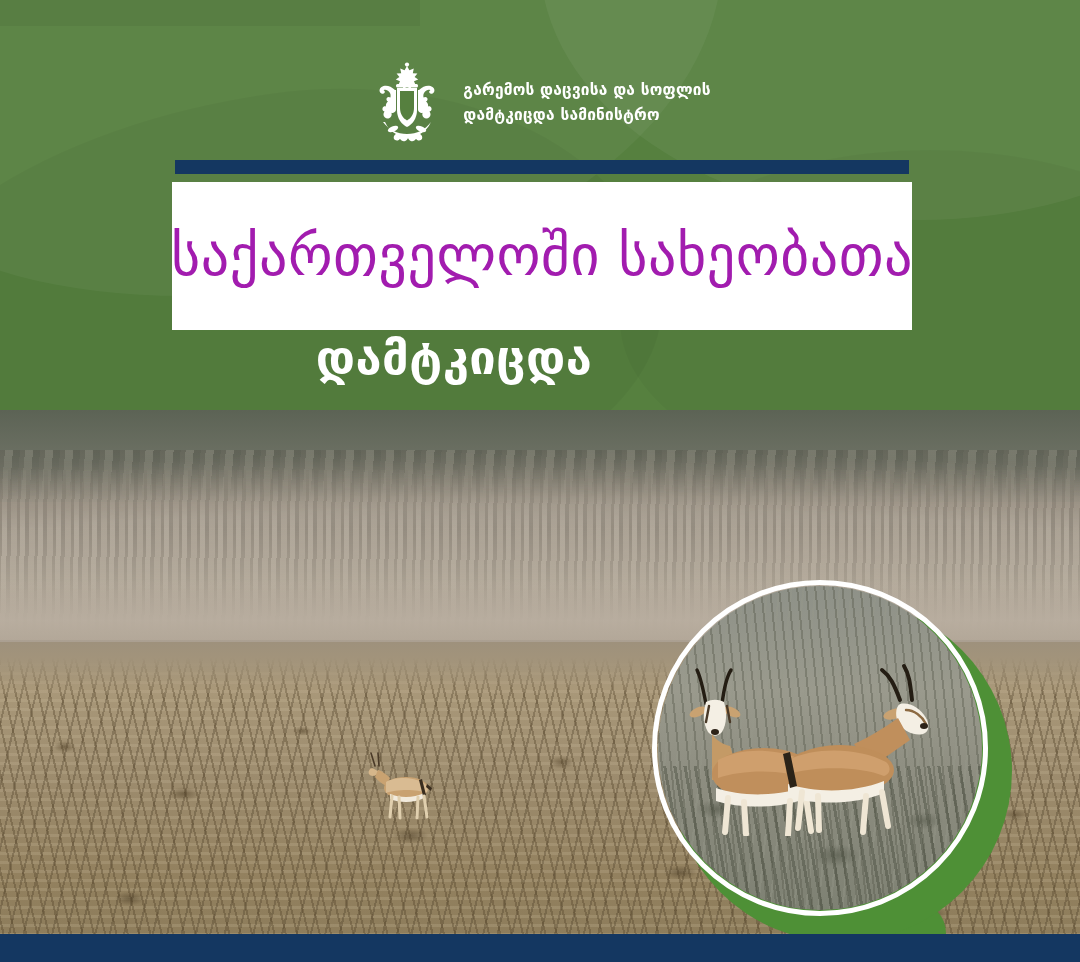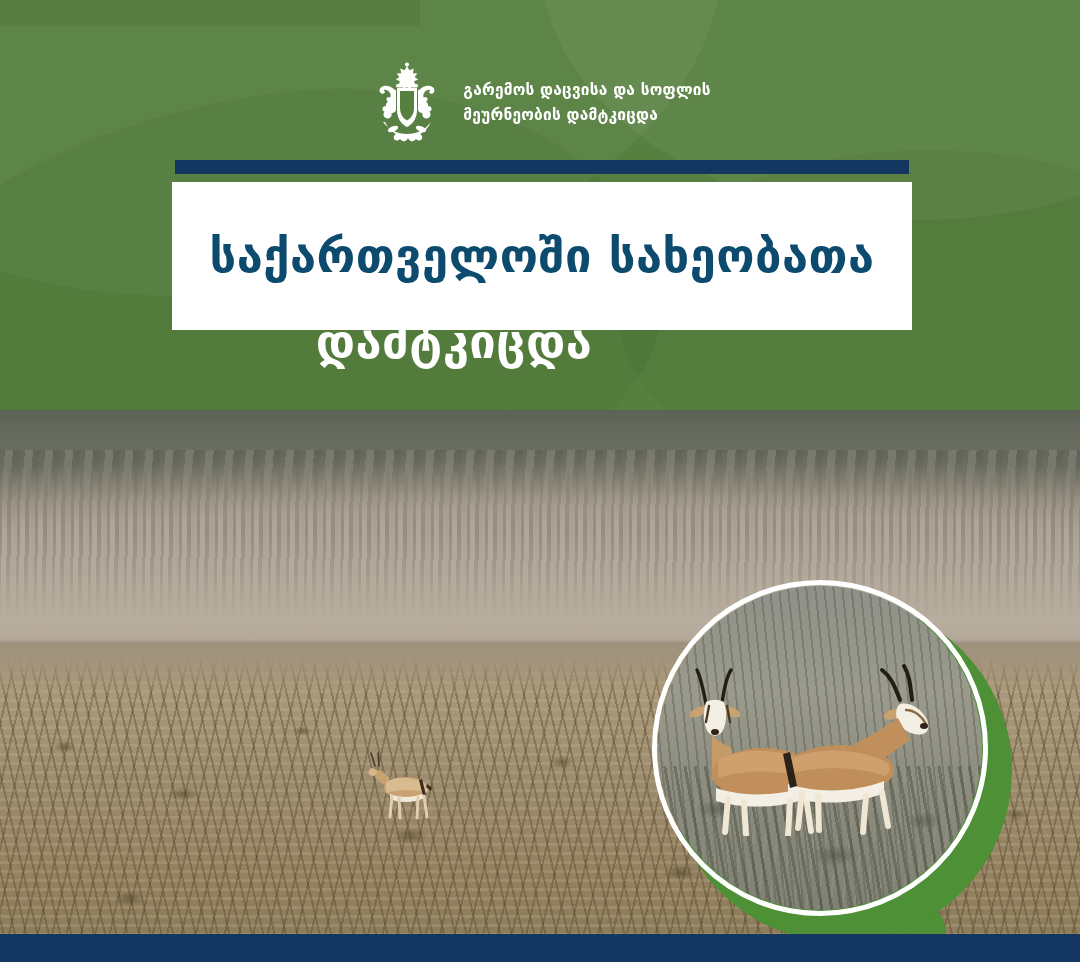--- a/index.html
+++ b/index.html
@@ -104,31 +104,31 @@
     position: absolute;
     left: 172px; top: 182px;
     width: 740px; height: 148px;
     background: #ffffff;
     display: flex;
     flex-direction: column;
     align-items: center;
     justify-content: center;
   }
   .title-line {
-    color: #0c4a6e;
-    font-size: 47px;
-    font-weight: 700;
+    color: #a21caf;
+    font-size: 56px;
+    font-weight: 400;
     line-height: 1.13;
     letter-spacing: 0.5px;
     white-space: nowrap;
     text-align: center;
   }
   .title-line-3 {
     position: absolute;
-    left: 0; top: 316px;
+    left: 0; top: 332px;
     width: 908px;
     text-align: center;
     color: #ffffff;
     font-size: 47px;
     font-weight: 700;
     letter-spacing: 0.5px;
     line-height: 1.1;
     white-space: nowrap;
   }
   .title-underline {
@@ -345,21 +345,21 @@
         <ellipse cx="24" cy="67" rx="5.5" ry="2.6" transform="rotate(-22 24 67)"></ellipse>
         <ellipse cx="52" cy="67" rx="5.5" ry="2.6" transform="rotate(22 52 67)"></ellipse>
       </g>
 
       <g fill="#56803f">
         <path d="M31 29 h14 v17 c0 6.6 -3.6 10.6 -7 12.4 c-3.4 -1.8 -7 -5.8 -7 -12.4 z"></path>
       </g>
     </svg>
     <div class="ministry-text">
       <div>გარემოს დაცვისა და სოფლის</div>
-      <div>მეურნეობის დამტკიცდა</div>
+      <div>დამტკიცდა სამინისტრო</div>
     </div>
   </div>
 
   <div class="title-rule"></div>
   <div class="title-box">
     <div class="title-line">საქართველოში სახეობათა</div>
   </div>
   <div class="title-line-3">დამტკიცდა</div>
   <div class="title-underline"></div>
 

